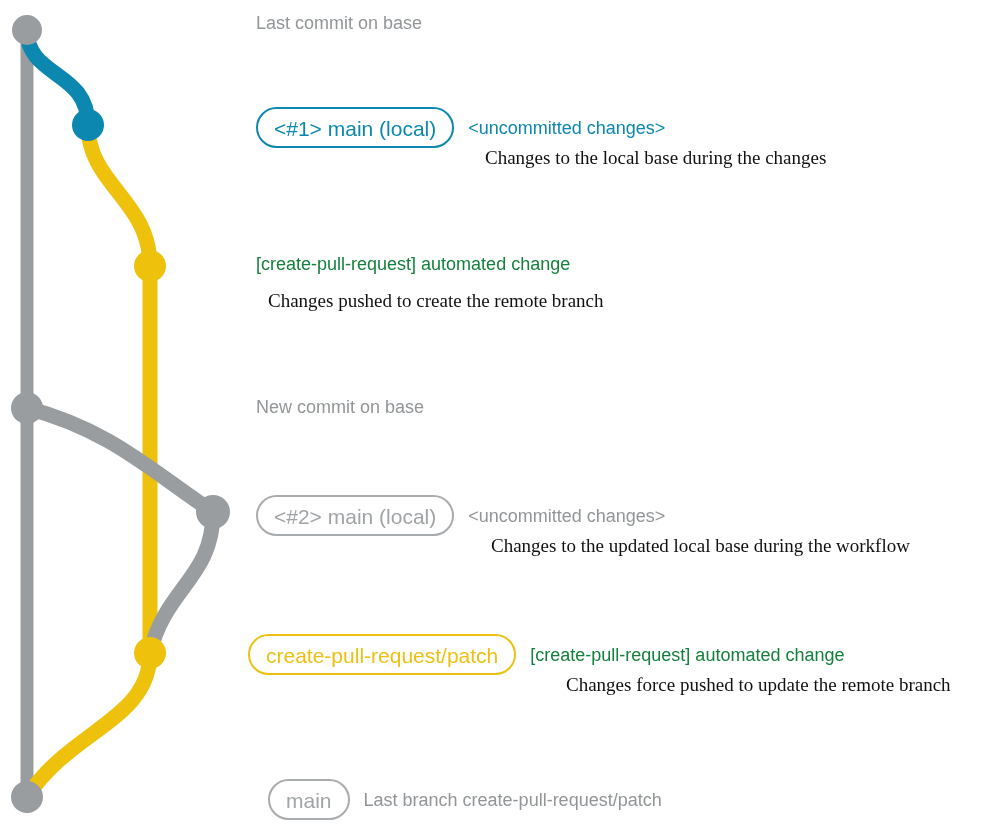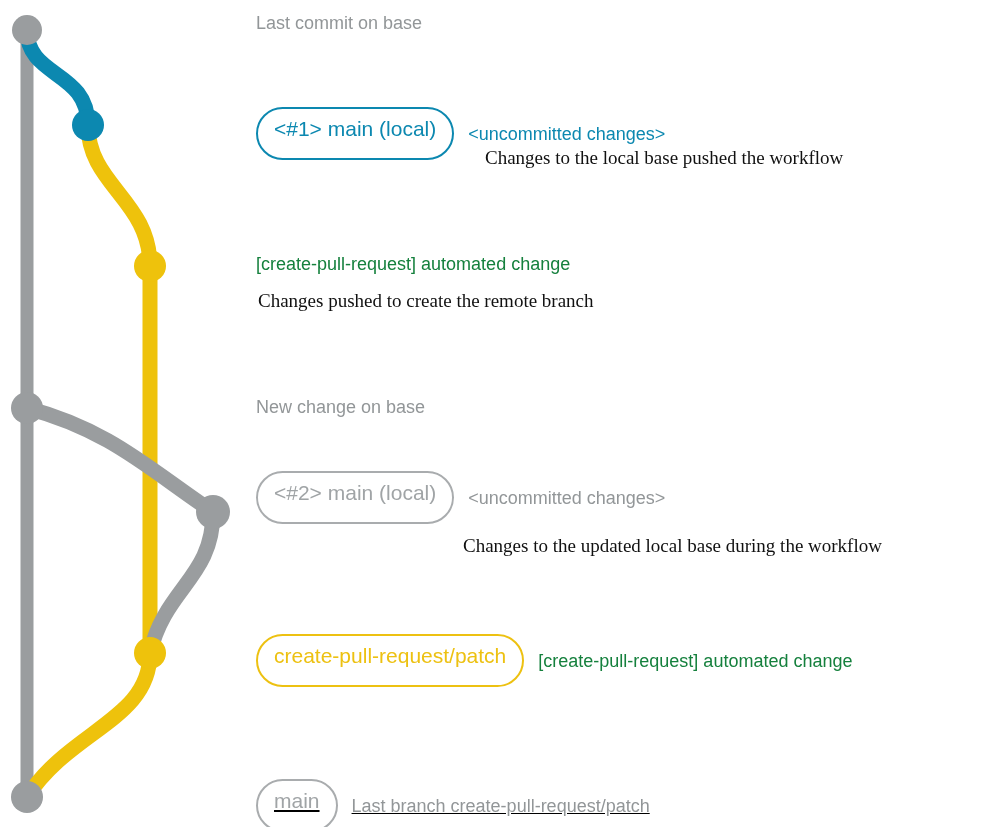--- a/index.html
+++ b/index.html
@@ -38,21 +38,21 @@
   }
 
   .pill {
     display: inline-block;
     border-radius: 999px;
     border: 2px solid #888c8e;
     color: #8d9194;
     background: #ffffff;
     font-size: 21px;
     line-height: 1;
-    padding: 9px 16px 19px 16px;
+    padding: 9px 16px 7px 16px;
     box-sizing: border-box;
   }
   .pill.blue  { border-color: #0c88b0; color: #0c88b0; }
   .pill.amber { border-color: #edc111; color: #edc111; }
   .pill.gray  { border-color: #a9acae; color: #a0a4a6; }
 
   .headline {
     font-size: 18px;
     line-height: 1;
     white-space: nowrap;
@@ -106,43 +106,44 @@
 
   <div class="row" style="left:256px; top:14px;">
     <span class="headline gray">Last commit on base</span>
   </div>
 
   <div class="row" style="left:256px; top:107px;">
     <span class="pill blue">&lt;#1&gt; main (local)</span>
     <span class="gap"></span>
     <span class="headline blue">&lt;uncommitted changes&gt;</span>
   </div>
-  <div class="subtext" style="left:485px; top:148px;">Changes to the local base pushed the workflow</div>
+  <div class="subtext" style="left:485px; top:148px;">Changes to the local base during the changes</div>
 
   <div class="row" style="left:256px; top:255px;">
     <span class="headline amber">[create-pull-request] automated change</span>
   </div>
-  <div class="subtext" style="left:258px; top:291px;">Changes pushed to create the remote branch</div>
+  <div class="subtext" style="left:268px; top:291px;">Changes pushed to create the remote branch</div>
 
   <div class="row" style="left:256px; top:398px;">
-    <span class="headline gray">New change on base</span>
+    <span class="headline gray">New commit on base</span>
   </div>
 
-  <div class="row" style="left:256px; top:471px;">
+  <div class="row" style="left:256px; top:495px;">
     <span class="pill gray">&lt;#2&gt; main (local)</span>
     <span class="gap"></span>
     <span class="headline gray">&lt;uncommitted changes&gt;</span>
   </div>
-  <div class="subtext" style="left:463px; top:536px;">Changes to the updated local base during the workflow</div>
+  <div class="subtext" style="left:491px; top:536px;">Changes to the updated local base during the workflow</div>
 
-  <div class="row" style="left:256px; top:634px;">
+  <div class="row" style="left:248px; top:634px;">
     <span class="pill amber">create-pull-request/patch</span>
     <span class="gap"></span>
     <span class="headline amber">[create-pull-request] automated change</span>
   </div>
+  <div class="subtext" style="left:566px; top:675px;">Changes force pushed to update the remote branch</div>
 
-  <div class="row" style="left:256px; top:779px;text-decoration:underline;">
+  <div class="row" style="left:268px; top:779px;">
     <span class="pill gray">main</span>
     <span class="gap"></span>
     <span class="headline gray">Last branch create-pull-request/patch</span>
   </div>
 
 </div>
 
 </body></html>

